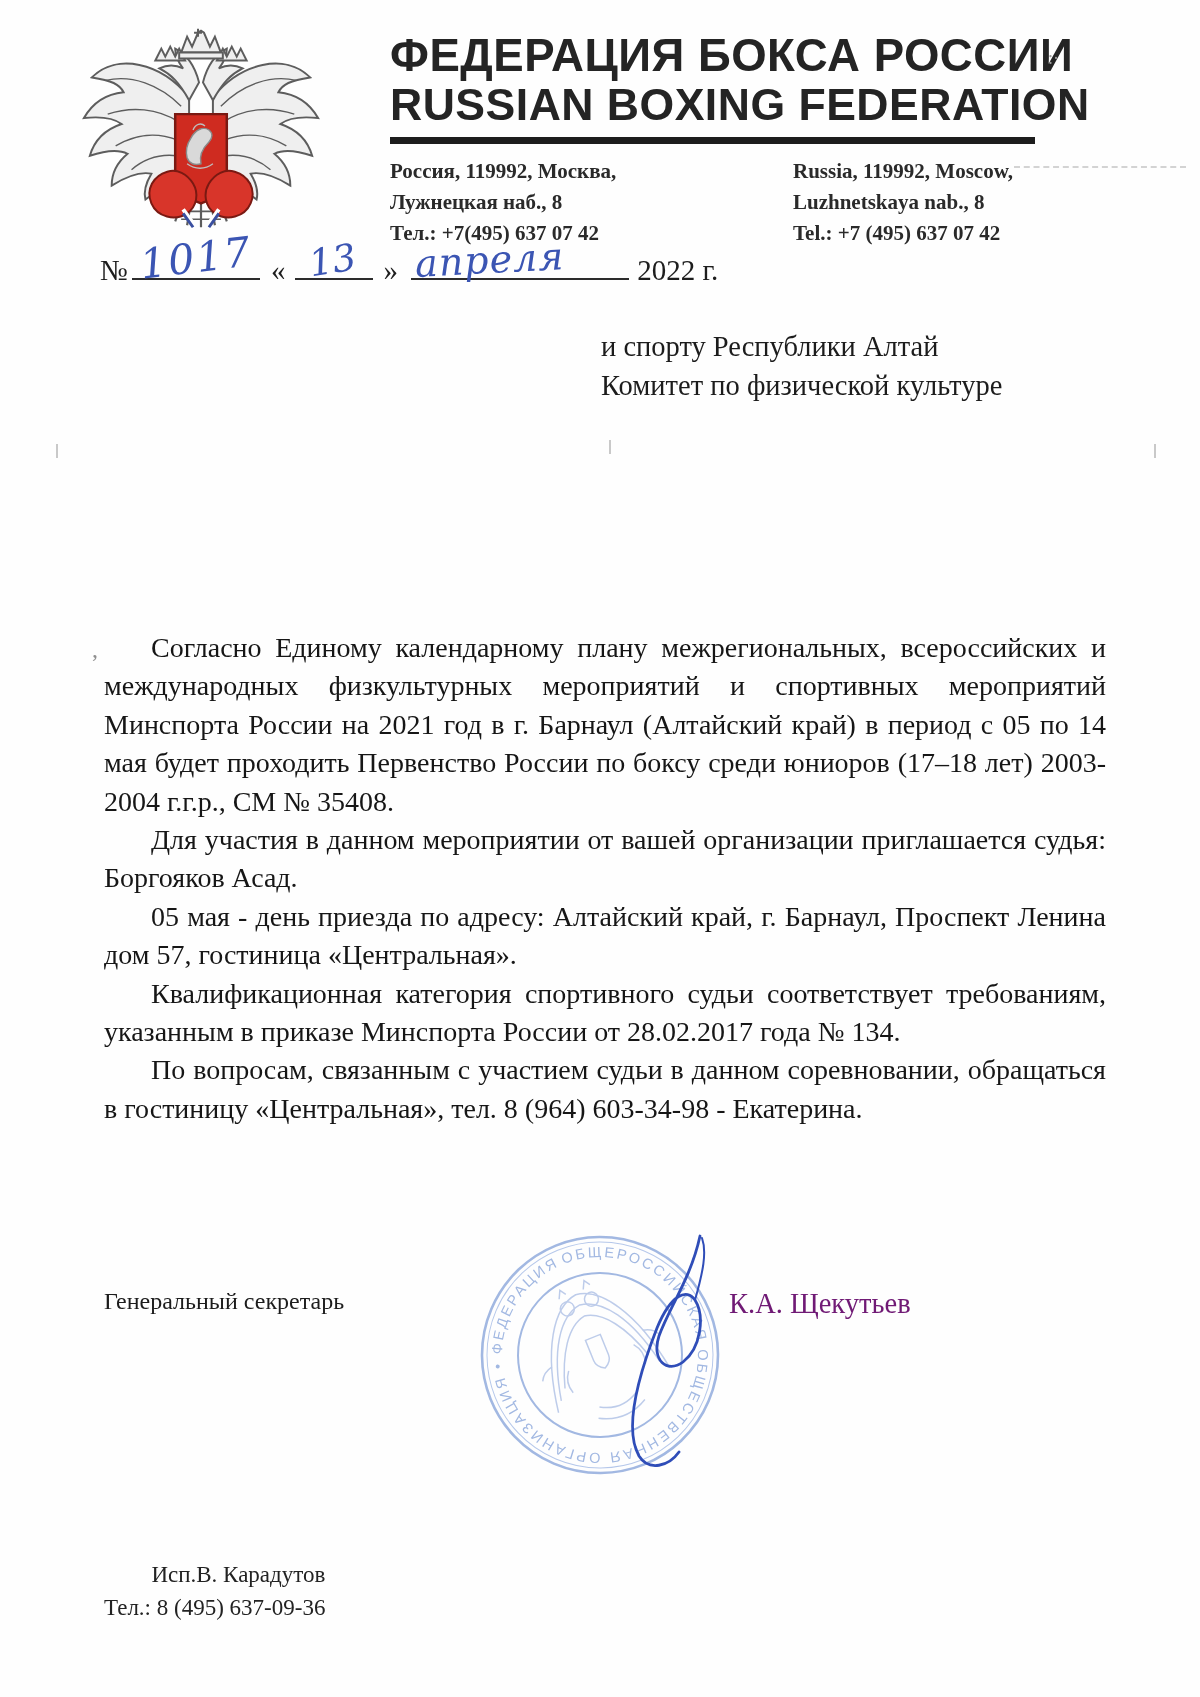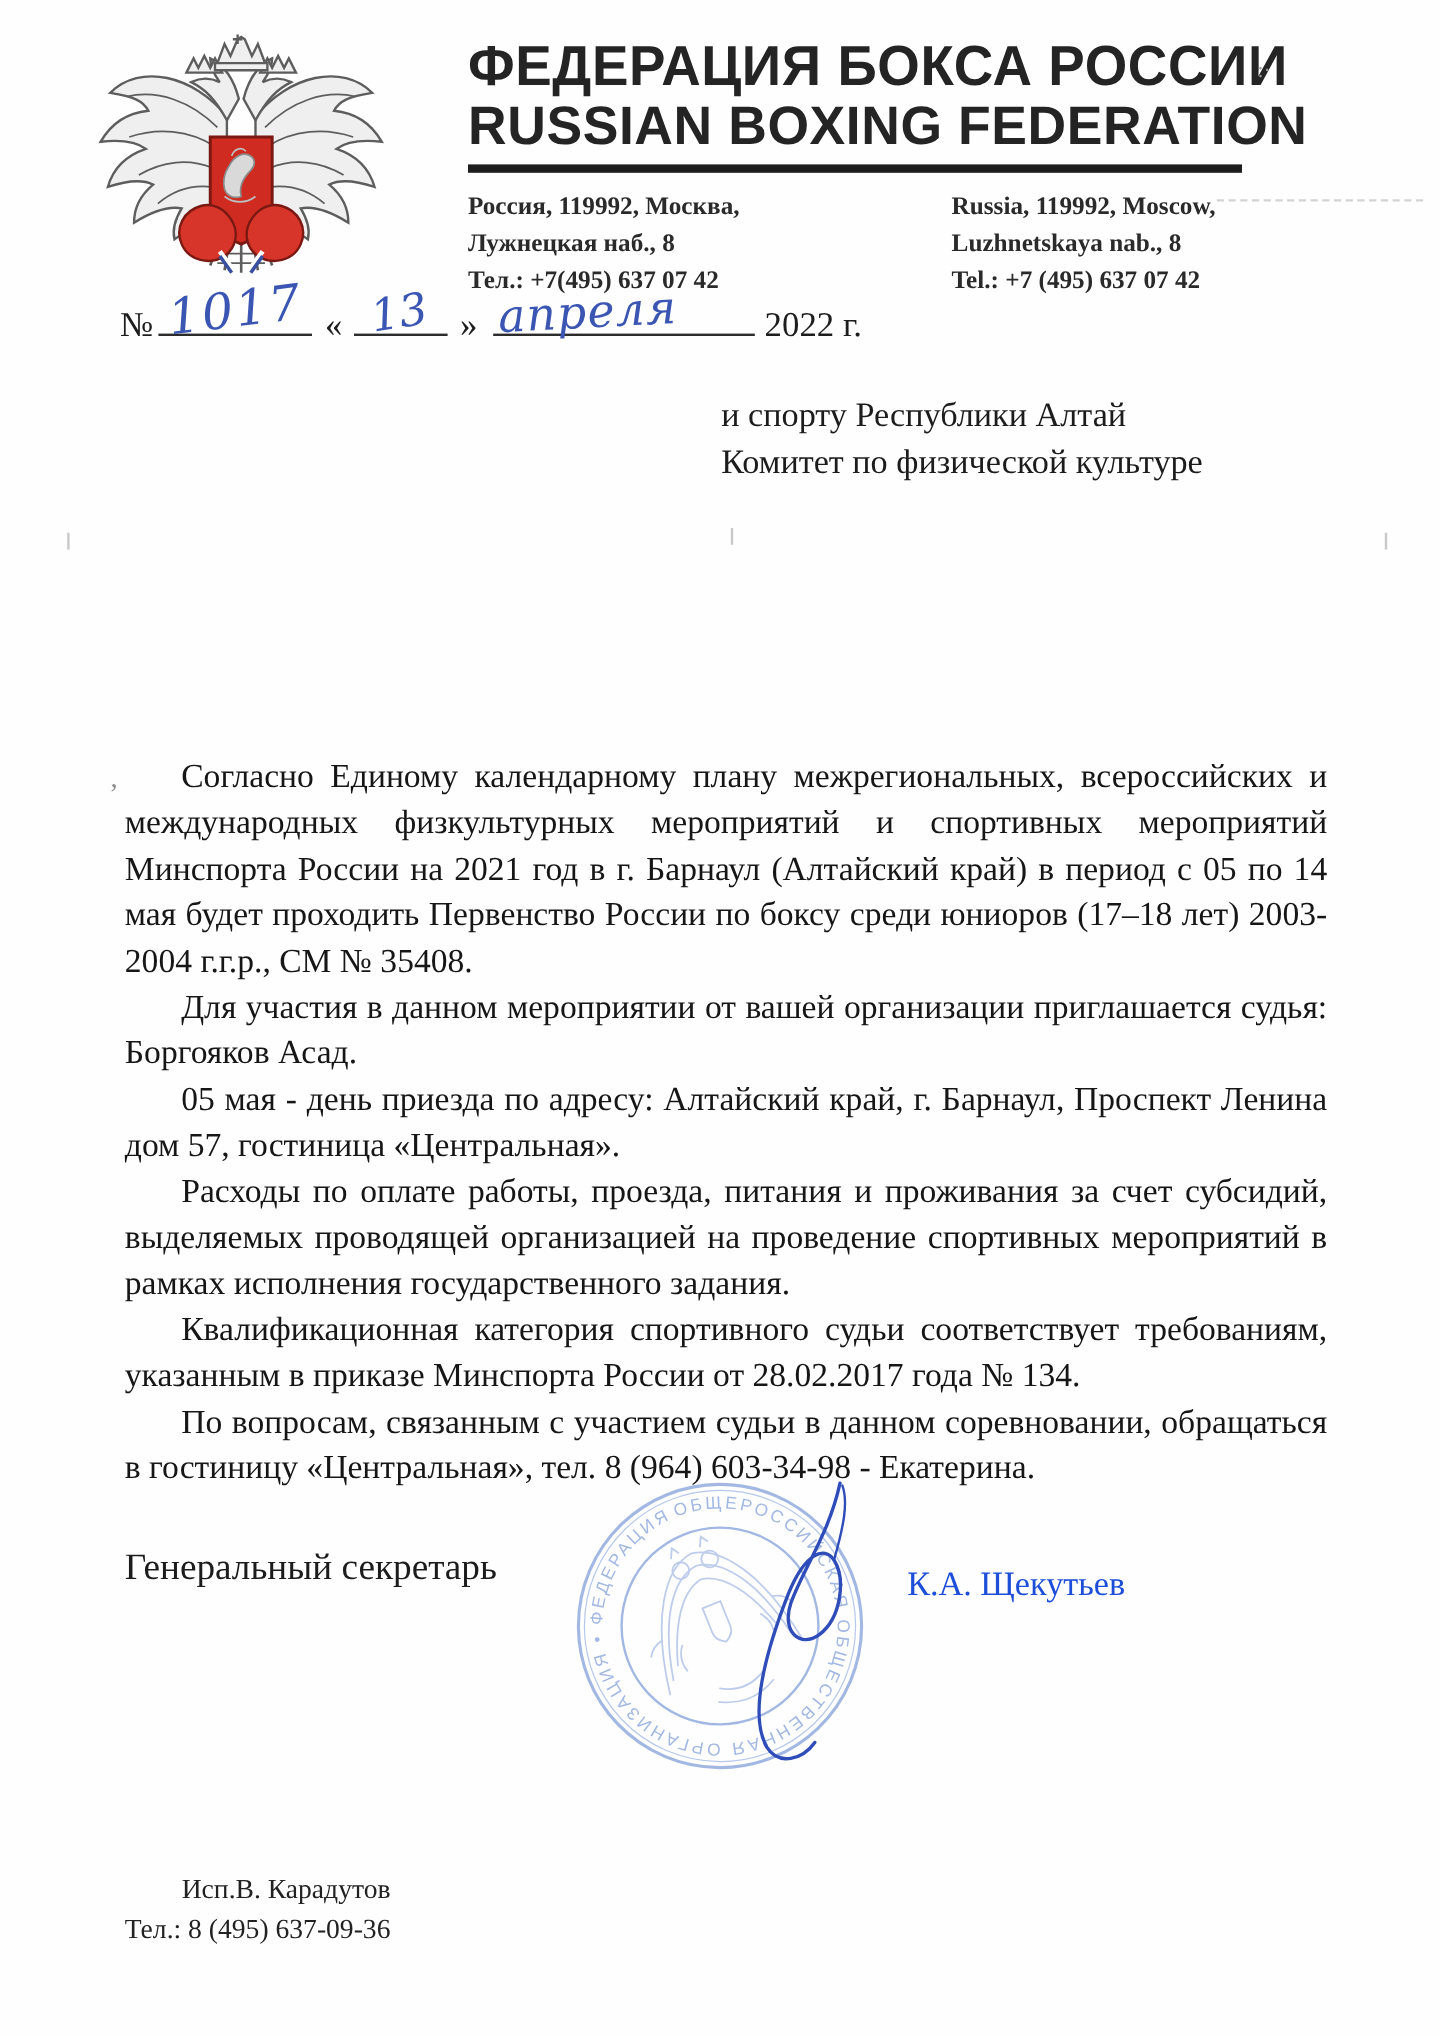--- a/index.html
+++ b/index.html
@@ -60,22 +60,22 @@
     position:absolute;left:601px;top:327px;
     font-size:28.5px;line-height:39px;color:#1c1c1c;
   }
   
   .body-text{
     position:absolute;left:104px;top:629px;width:1002px;
     font-size:28px;line-height:38.4px;text-align:justify;color:#161616;
   }
   .body-text p{margin:0;text-indent:47px;}
   
-  .sig-role{position:absolute;left:104px;top:1288px;font-size:31px;color:#1c1c1c;}
-  .sig-name{position:absolute;left:756px;top:1288px;font-size:28.5px;color:#1d4ed8;margin-top:17px;}
+  .sig-role{position:absolute;left:104px;top:1288px;font-size:24px;color:#1c1c1c;}
+  .sig-name{position:absolute;left:729px;top:1288px;font-size:28.5px;color:#701a75;}
   .stampwrap{position:absolute;left:455px;top:1208px;width:330px;height:300px;}
   
   .footer{
     position:absolute;left:104px;top:1558px;
     font-size:23px;line-height:33px;color:#222;text-align:right;
   }
   
   .artifact{position:absolute;background:#c9c9c9;}
   .artifact.v{width:2px;height:14px;}
   .artifact-colon{position:absolute;color:#9a9a9a;font-size:18px;font-family:"Liberation Serif",serif;}
@@ -155,21 +155,20 @@
 
   <div class="recipient">
     <div>и спорту Республики Алтай</div>
     <div>Комитет по физической культуре</div>
   </div>
 
   <div class="body-text">
     <p>Согласно Единому календарному плану межрегиональных, всероссийских и международных физкультурных мероприятий и спортивных мероприятий Минспорта России на 2021 год в г. Барнаул (Алтайский край) в период с 05  по 14 мая будет проходить Первенство России по боксу среди юниоров (17–18 лет) 2003-2004 г.г.р., СМ № 35408.</p>
     <p>Для участия в данном мероприятии от вашей организации приглашается судья: Боргояков Асад.</p>
     <p>05 мая - день приезда по адресу: Алтайский край, г. Барнаул, Проспект Ленина дом 57, гостиница «Центральная».</p>
-    <p>Расходы по оплате работы, проезда, питания и проживания за счет субсидий, выделяемых проводящей организацией на проведение спортивных мероприятий в рамках исполнения  государственного задания.</p>
     <p>Квалификационная категория спортивного судьи соответствует требованиям, указанным в приказе Минспорта России от 28.02.2017 года № 134.</p>
     <p>По вопросам, связанным с участием судьи в данном соревновании, обращаться в гостиницу «Центральная», тел. 8 (964) 603-34-98 - Екатерина.</p>
   </div>
 
   <div class="sig-role">Генеральный секретарь</div>
   <div class="sig-name">К.А. Щекутьев</div>
 
   <div class="stampwrap">
     <svg viewBox="0 0 330 300" width="330" height="300" xmlns="http://www.w3.org/2000/svg">
       <g transform="rotate(-22 145 147)" opacity="0.82">

